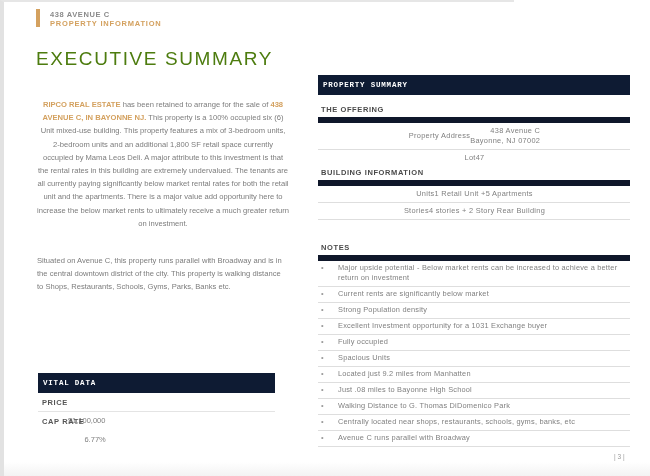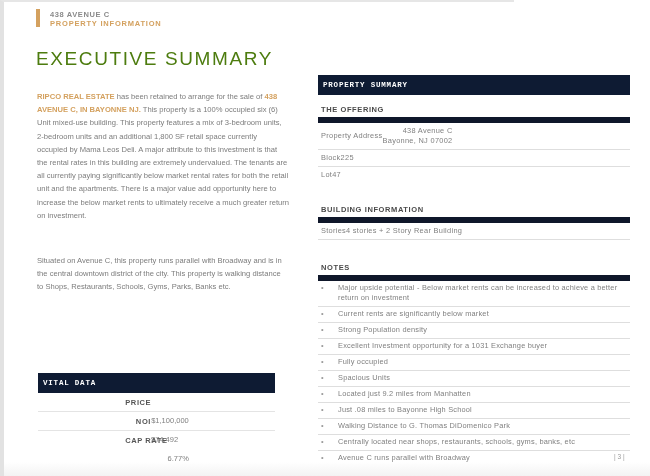--- a/index.html
+++ b/index.html
@@ -25,48 +25,48 @@
 
     .page-title {
       position: absolute; left: 32px; top: 46px;
       font-size: 19px; font-weight: normal; color: #4d7c0f; letter-spacing: 1.6px;
       white-space: nowrap;
       text-align: right;
     }
 
     
     .body-text { position: absolute; left: 33px; width: 252px; font-size: 7.6px; line-height: 13.2px; color: #7c7c7c; }
-    .p1 { top: 88px; }
+    .p1 { top: 96px; text-align: center; }
     .p2 { top: 252px; }
     .p3 { top: 312px; }
     .gold { color: #d4a15f; font-weight: bold; }
 
     
     .vital { position: absolute; left: 34px; top: 371px; width: 237px; }
     .dark-header {
       background: #0e1b33; color: #ffffff; font-size: 7.5px; font-weight: bold;
       letter-spacing: 0.8px; height: 20px; line-height: 20px; padding-left: 5px; font-family: Liberation Mono, monospace;
     }
     .vital-row {
-      display: flex; justify-content: center; align-items: center;
+      display: flex; justify-content: flex-start; align-items: center;
       height: 19px; border-bottom: 1px solid #e4e4e4; padding: 0 3px 0 4px;
       font-size: 7.5px;
     }
     .vital-row:last-child { border-bottom: none; }
     .vital-label { font-weight: bold; color: #555555; letter-spacing: 0.6px; }
     .vital-value { color: #808080; margin-top: 36px; }
 
     
     .summary { position: absolute; left: 314px; top: 73px; width: 312px; }
     .section-head {
       font-size: 7.5px; font-weight: bold; color: #4a4a4a; letter-spacing: 0.6px;
       padding: 2px 0 3px 3px; border-bottom: 6px solid #0f172a;
     }
     .kv-row {
-      display: flex; justify-content: flex-start; align-items: flex-start;
+      display: flex; justify-content: center; align-items: flex-start;
       border-bottom: 1px solid #dedede; padding: 3px 2px 3px 3px;
       font-size: 7.4px; color: #808080; line-height: 10px; letter-spacing: 0.3px;
     }
     .kv-row.last { border-bottom: none; }
     .kv-value { text-align: right; }
     .kv-row.tall { padding-top: 3px; }
     .kv-row.tall .kv-label { padding-top: 5px; }
 
     .notes { margin-top: 21px; }
     .note-item {
@@ -98,53 +98,49 @@
 
   <p class="body-text p2">Situated on Avenue C, this property runs parallel with Broadway and is in the central downtown district of the city. This property is walking distance to Shops, Restaurants, Schools, Gyms, Parks, Banks etc.</p>
 
   <div class="vital">
     <div class="dark-header">VITAL DATA</div>
     <div class="vital-row">
       <span class="vital-label">PRICE</span>
       <span class="vital-value">$1,100,000</span>
     </div>
     <div class="vital-row">
-      <span class="vital-label">NOI</span>
-      <span class="vital-value">$74,492</span>
-    </div>
-    <div class="vital-row">
       <span class="vital-label">CAP RATE</span>
       <span class="vital-value">6.77%</span>
     </div>
   </div>
 
   <div class="summary">
     <div class="dark-header">PROPERTY SUMMARY</div>
 
     <div style="margin-top:8px;">
       <div class="section-head">THE OFFERING</div>
       <div class="kv-row tall">
         <span class="kv-label">Property Address</span>
         <span class="kv-value">
           <span style="display:block">438 Avenue C</span>
           <span style="display:block">Bayonne, NJ 07002</span>
         </span>
       </div>
-      <div class="kv-row">
-        <span class="kv-label">Block</span>
-        <span class="kv-value">225</span>
-      </div>
       <div class="kv-row last">
         <span class="kv-label">Lot</span>
         <span class="kv-value">47</span>
       </div>
     </div>
 
-    <div style="margin-top:20px;">
+    <div style="margin-top:0;">
       <div class="section-head">BUILDING INFORMATION</div>
+      <div class="kv-row">
+        <span class="kv-label">Units</span>
+        <span class="kv-value">1 Retail Unit +5 Apartments</span>
+      </div>
       <div class="kv-row">
         <span class="kv-label">Stories</span>
         <span class="kv-value">4 stories + 2 Story Rear Building</span>
       </div>
     </div>
 
     <div class="notes">
       <div class="section-head">NOTES</div>
       <div class="note-item">
           <span class="note-bullet">•</span>

